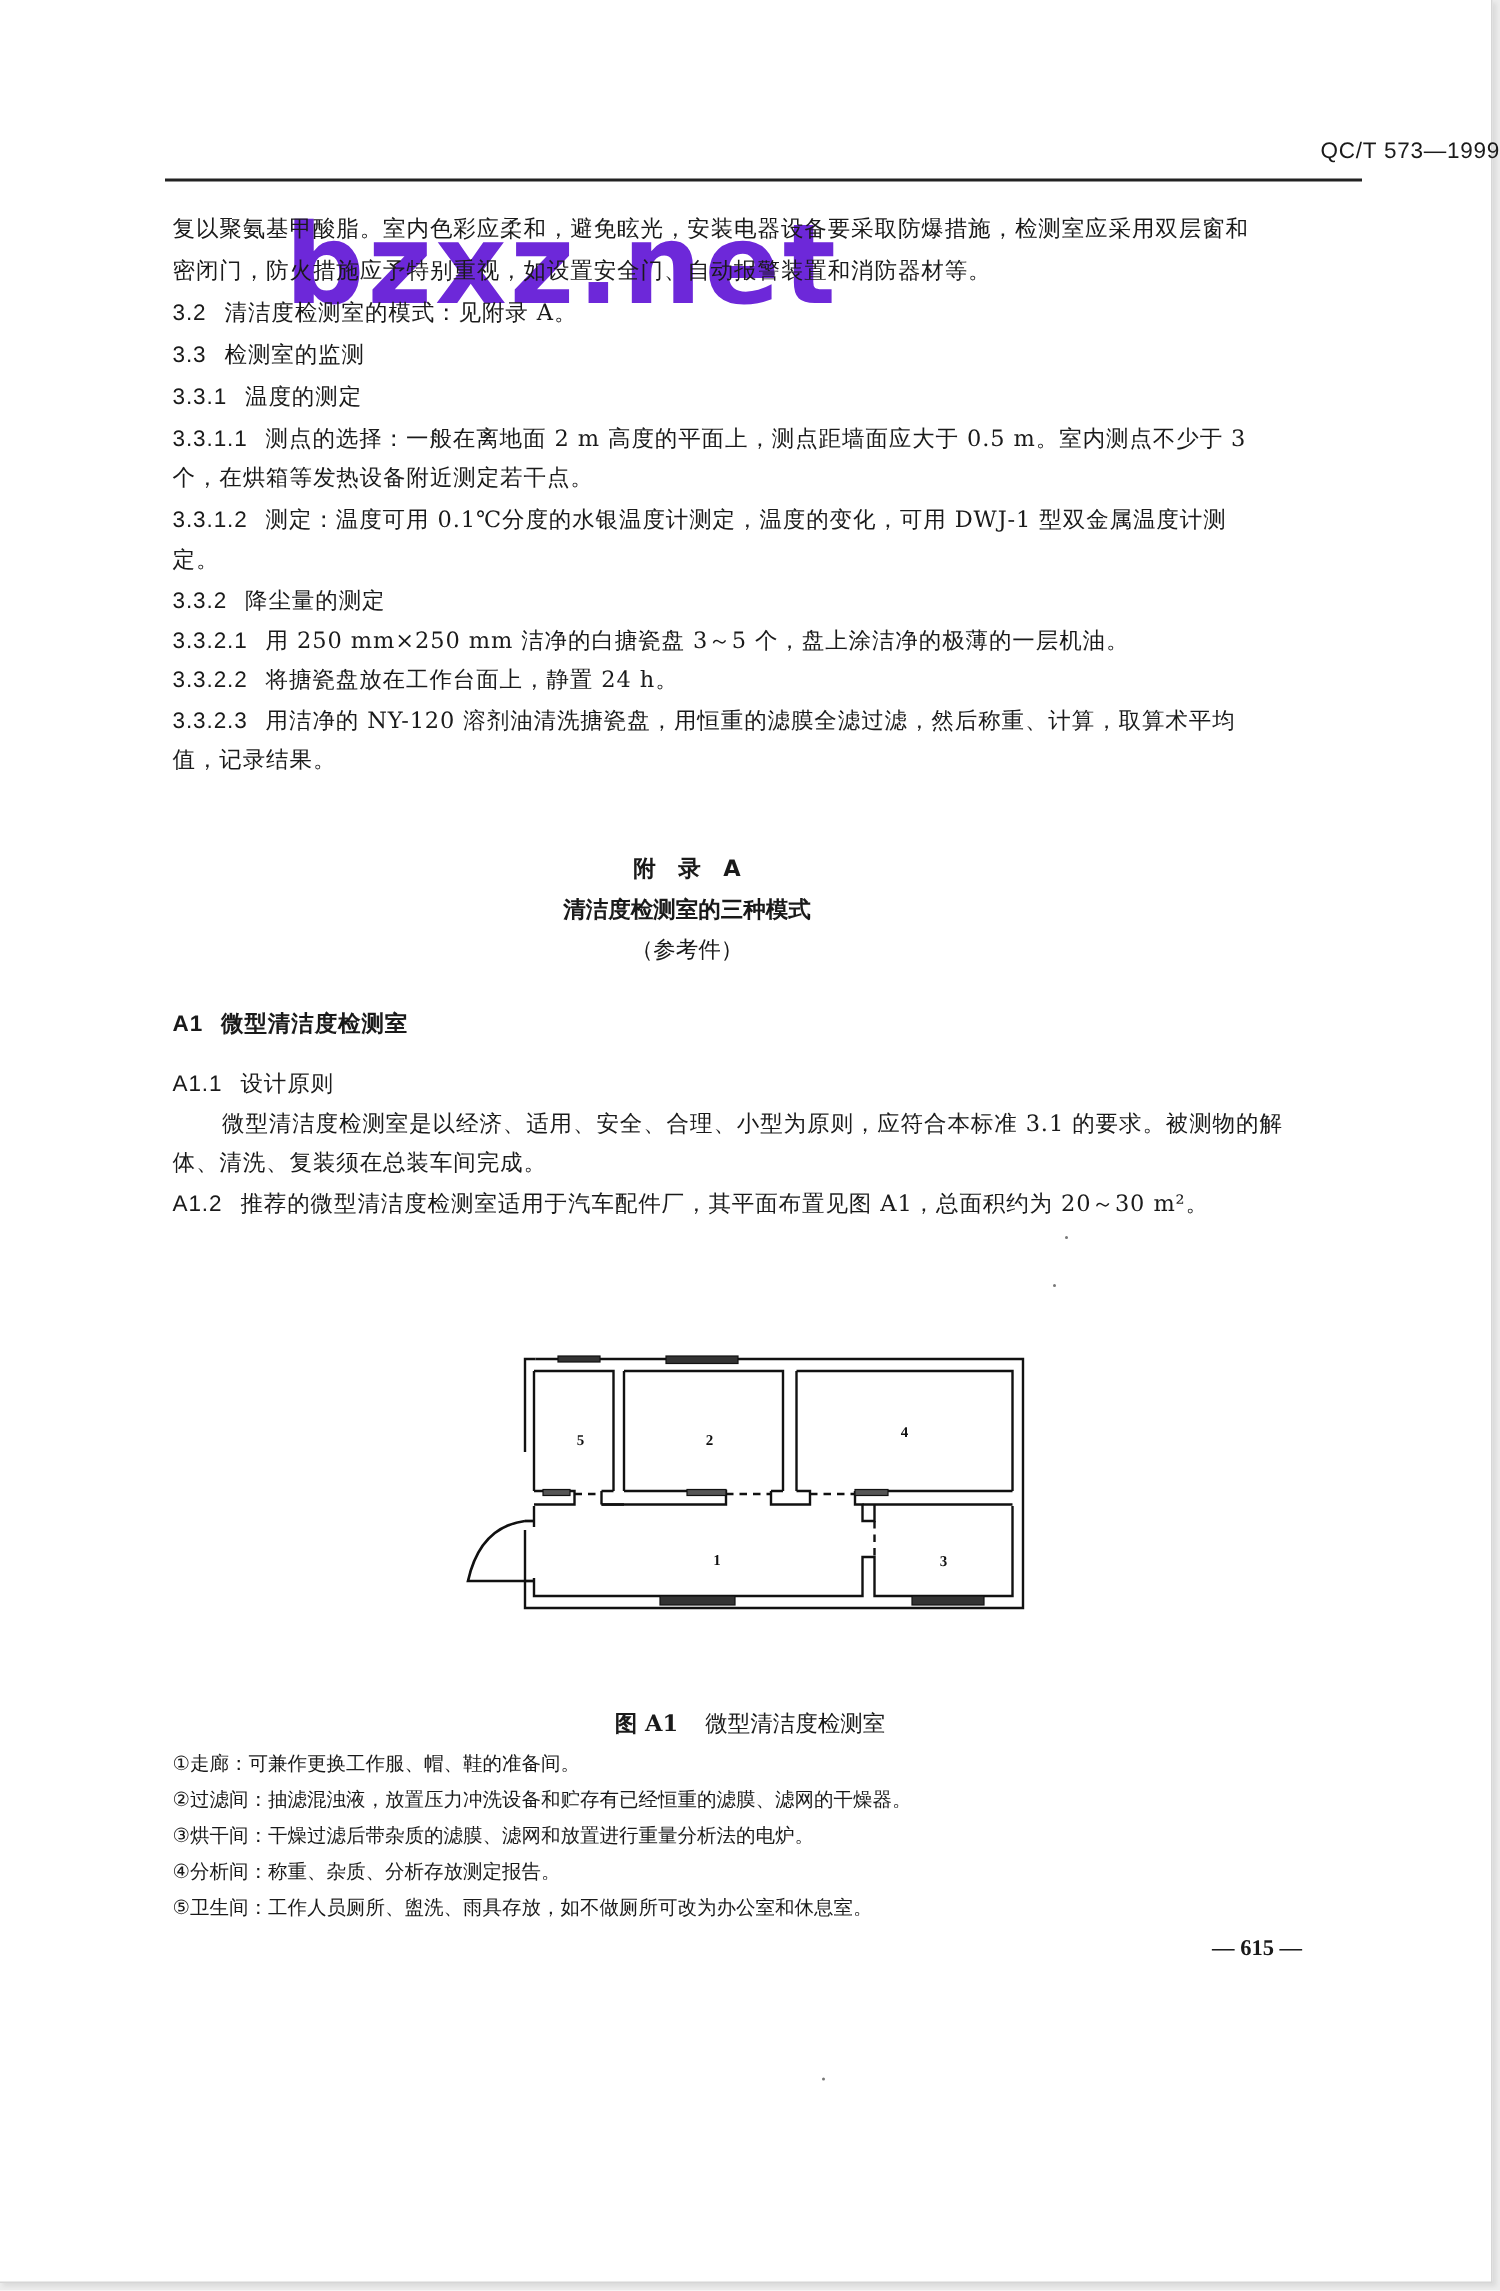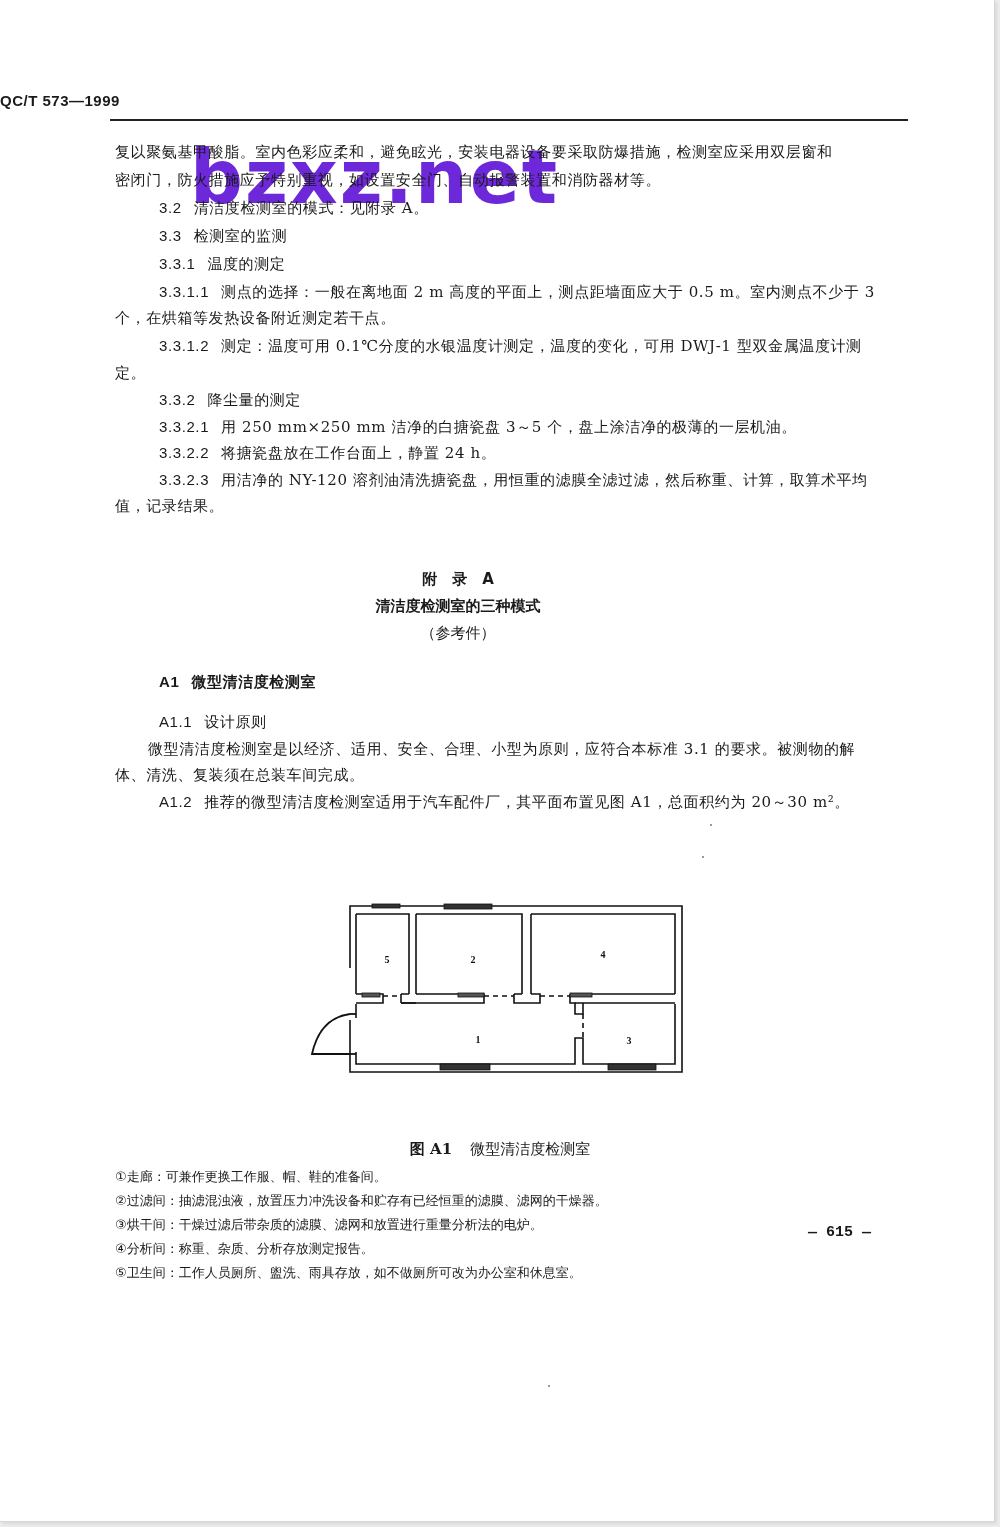--- a/index.html
+++ b/index.html
@@ -11,47 +11,47 @@
     position:absolute; left:0; top:0; width:994px; height:1521px; background:#ffffff;
     border-right:1px solid #d6d6d6; border-bottom:1px solid #d6d6d6;
     box-shadow: 2px 2px 3px rgba(0,0,0,0.08);
   }
   .watermark {
     position:absolute; left:190px; top:140px; font-family:"DejaVu Sans", sans-serif;
     font-weight:bold; font-size:74px; color:#6d28d9; letter-spacing:2px; line-height:1;
     z-index:0;
   }
   .header-code {
-    position:absolute; left:0; width:1000px; top:92px; text-align:left;
-    font-family:"Liberation Sans", sans-serif; font-size:15px; letter-spacing:0.5px; color:#1a1a1a;font-weight:bold;
+    position:absolute; left:0; width:1000px; top:92px; text-align:right;
+    font-family:"Liberation Sans", sans-serif; font-size:15px; letter-spacing:0.5px; color:#1a1a1a;
   }
   .header-rule {
     position:absolute; left:110px; width:798px; top:119px; height:2px; background:#222;
   }
   .line {
     position:absolute; left:115px; font-size:15px; line-height:20px; white-space:nowrap; z-index:1;
     letter-spacing:0.6px;
   }
   .line.indent { left:148px; }
-  .num { display:inline-block; margin-right:12px; font-family:"Liberation Sans", sans-serif;margin-left:44px; }
+  .num { display:inline-block; margin-right:12px; font-family:"Liberation Sans", sans-serif; }
   .bold { font-weight:bold; font-family:"DejaVu Sans", sans-serif; }
   .center {
     position:absolute; left:0; width:916px; text-align:center; font-size:15px; line-height:20px;
   }
   .caption {
     position:absolute; left:0; width:1000px; text-align:center; top:1140px; font-size:15px;
   }
   .caption .fig { margin-right:18px;font-weight:bold; }
   .legend {
     position:absolute; left:115px; font-size:13px; line-height:18px; white-space:nowrap;
     font-family:"DejaVu Sans", sans-serif;
   }
   .pageno {
-    position:absolute; left:808px; top:1224px; font-size:15px; font-weight:bold;
-    font-family:Liberation Mono, monospace;
+    position:absolute; left:808px; top:1291px; font-size:15px; font-weight:bold;
+    font-family:Liberation Serif, serif;
   }
   svg.plan { position:absolute; left:300px; top:890px; }
   .speck { position:absolute; width:2px; height:2px; background:#777; border-radius:1px; }
 </style>
 </head>
 <body>
 
 <div class="page">
 
   <div class="watermark">bzxz.net</div>

